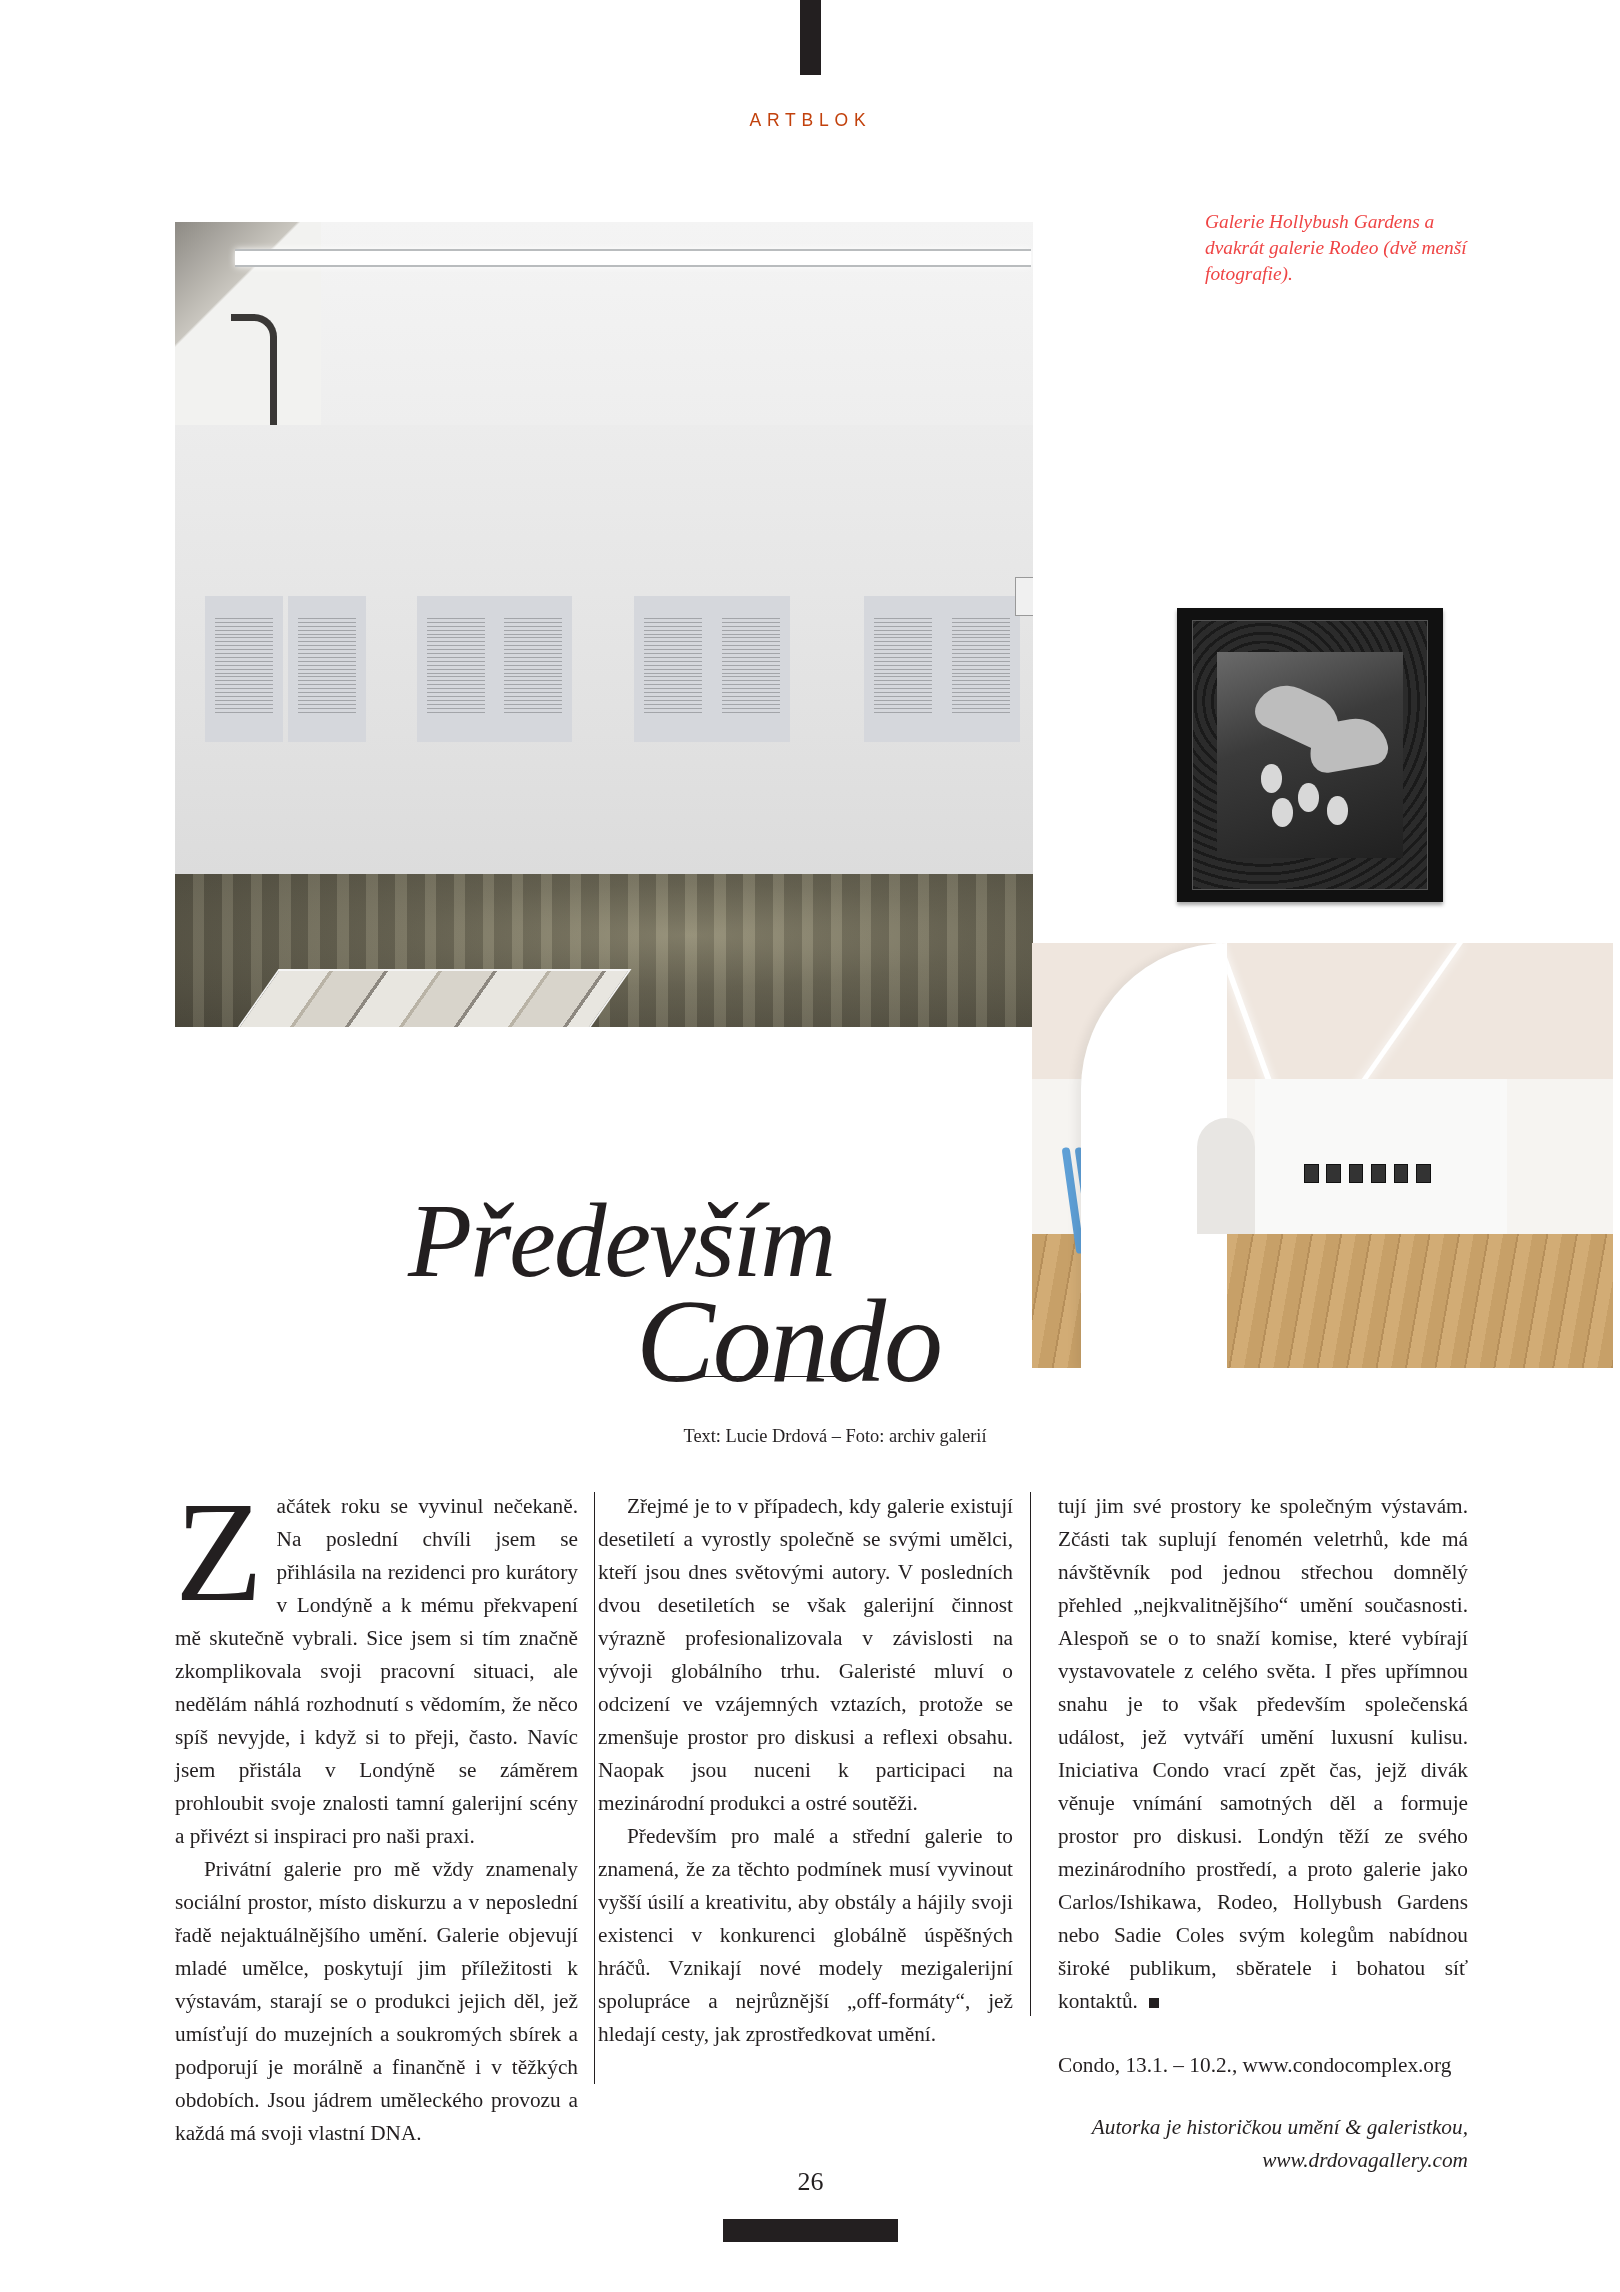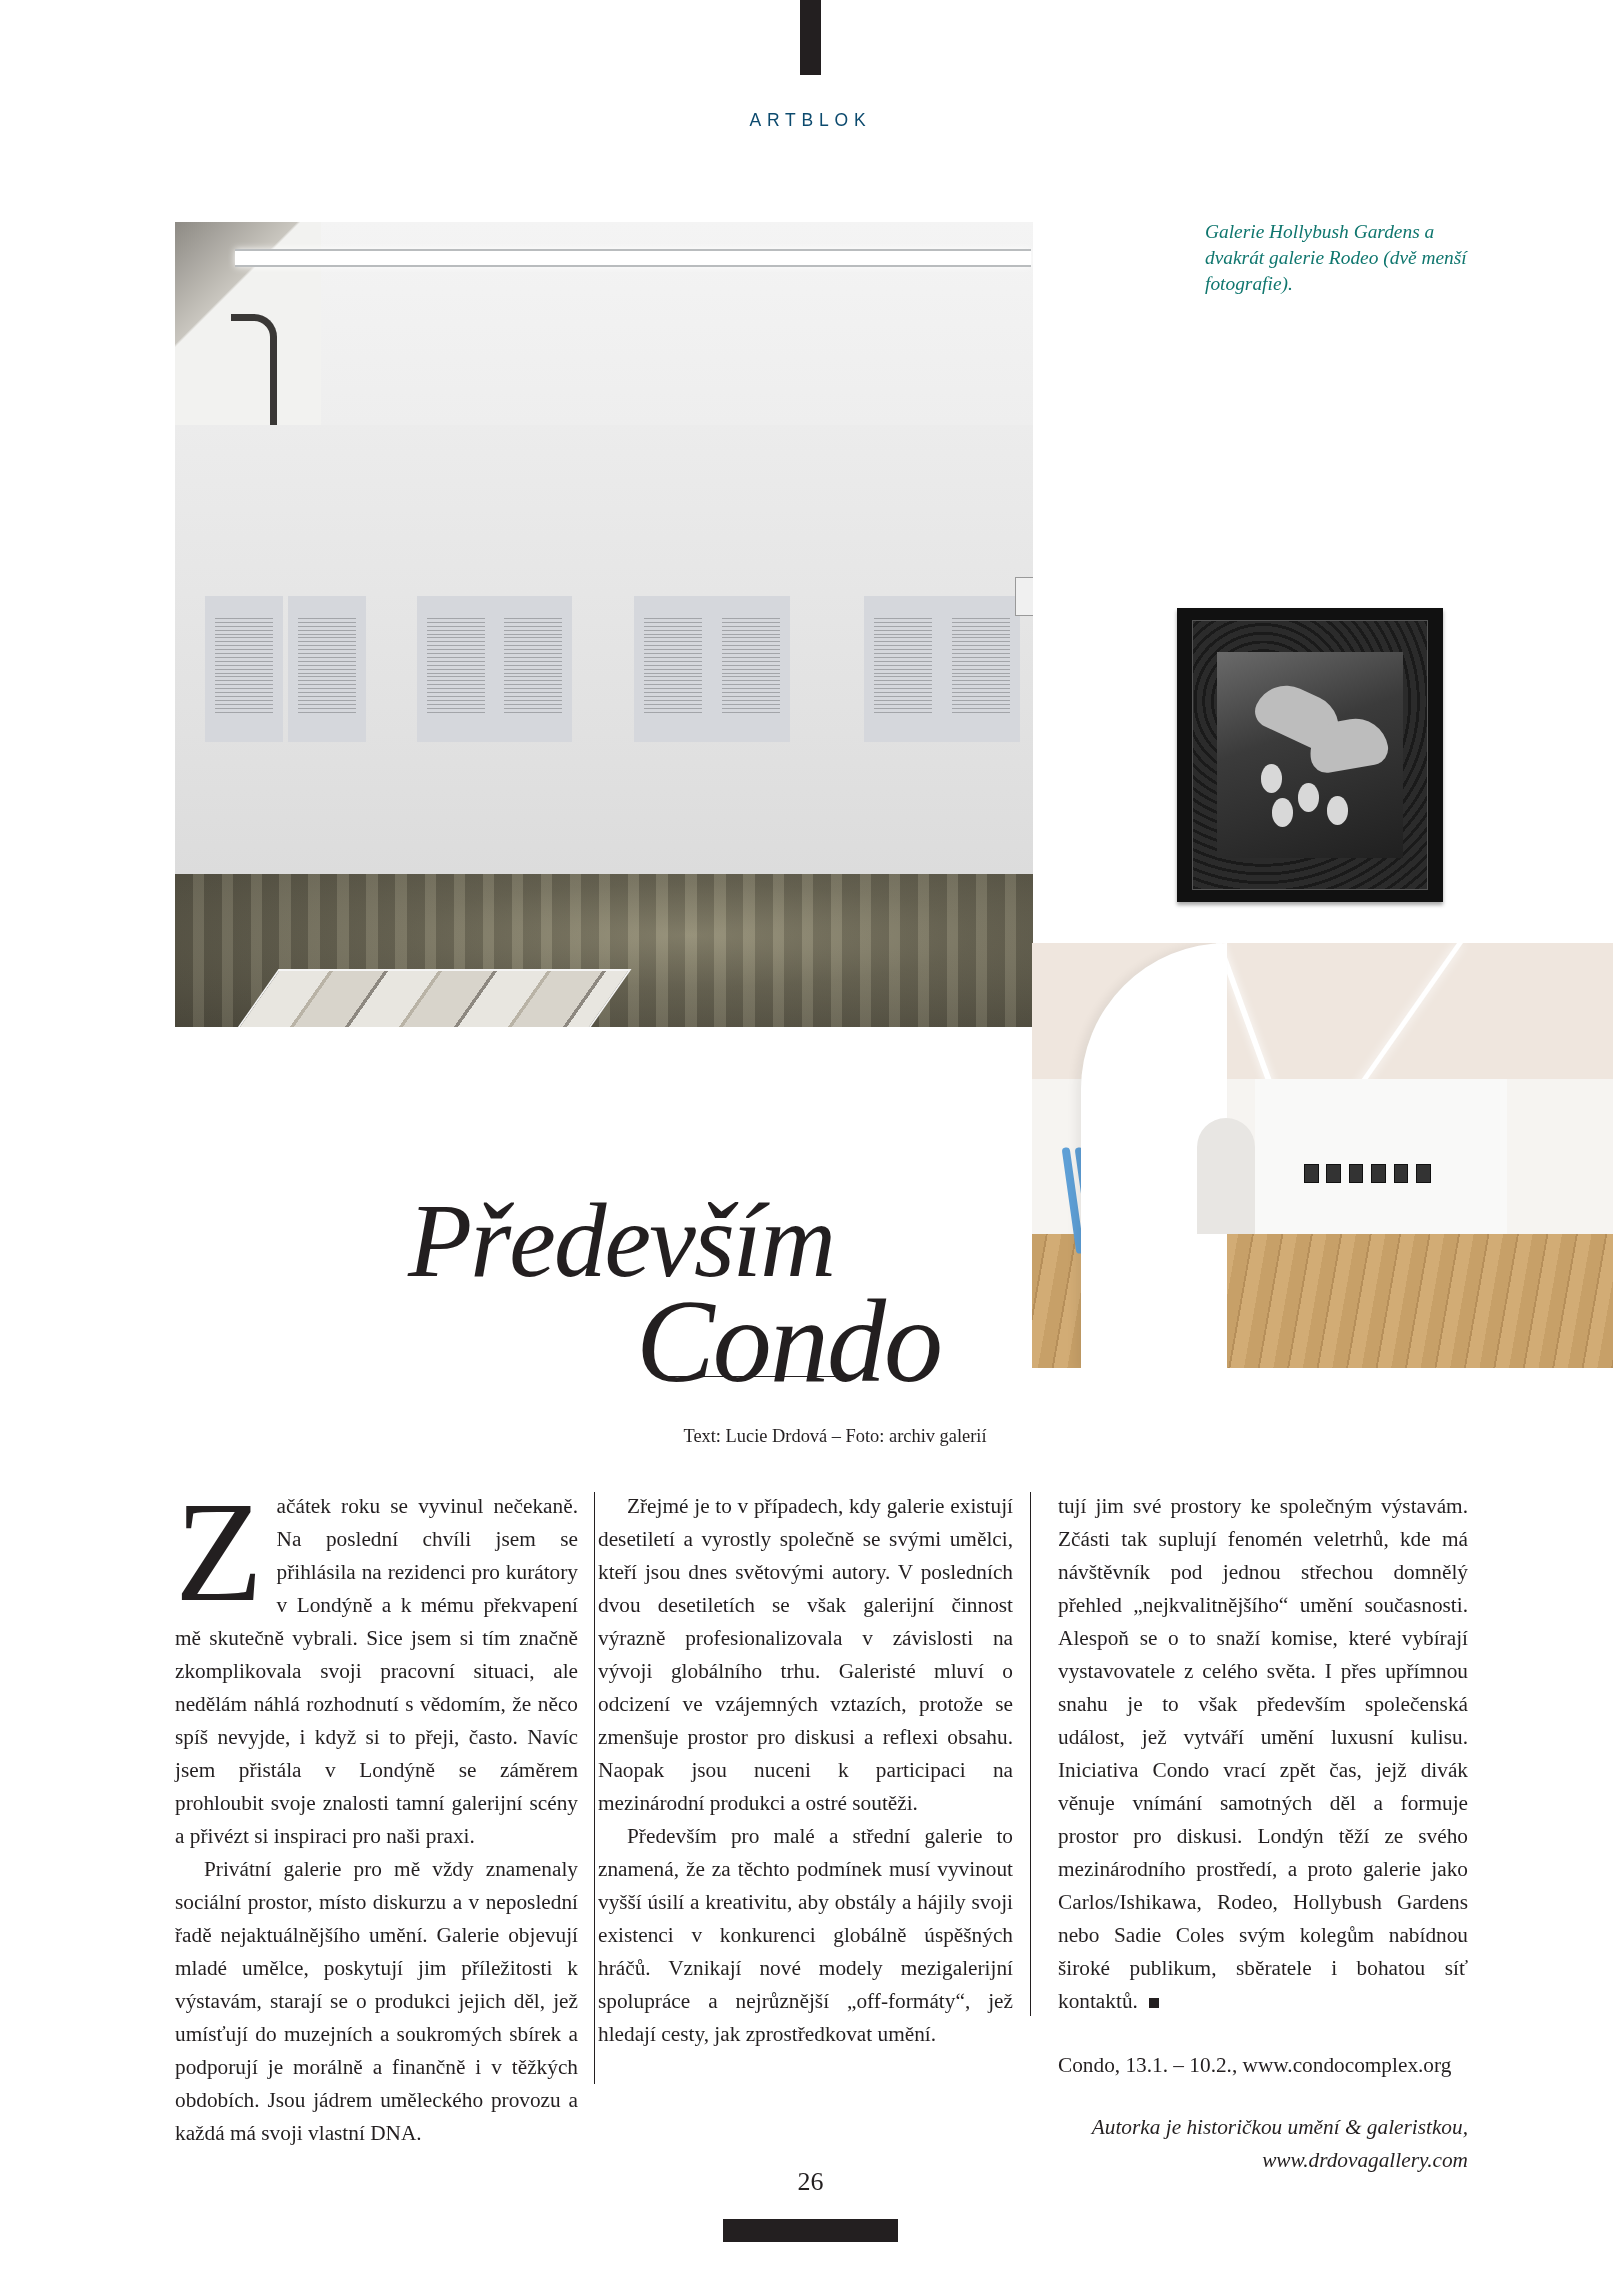--- a/index.html
+++ b/index.html
@@ -1,18 +1,18 @@
 <!DOCTYPE html>
 <html><head>
 <meta charset="utf-8">
 <style>
   html, body { margin: 0; padding: 0; background: #ffffff; }
   body { width: 1621px; height: 2292px; position: relative; overflow: hidden; font-family: "Liberation Serif", "DejaVu Serif", serif; color: #231f20; }
   .top-bar { position: absolute; left: 800px; top: 0; width: 21.3px; height: 75px; background: #231f20; }
-  .section-label { position: absolute; left: 0; width: 1621px; top: 110px; text-align: center; font-family: "Liberation Sans", "DejaVu Sans", sans-serif; font-size: 17.5px; letter-spacing: 5.8px; color: #0c4a6e; }
+  .section-label { position: absolute; left: 0; width: 1621px; top: 110px; text-align: center; font-family: "Liberation Sans", "DejaVu Sans", sans-serif; font-size: 17.5px; letter-spacing: 5.8px; color: #c2410c; }
 
   
   .photo-main { position: absolute; left: 175px; top: 222px; width: 858px; height: 805px; overflow: hidden; background: #e9e9e9; }
   .pm-ceiling { position: absolute; left: 0; top: 0; width: 100%; height: 203px; background: linear-gradient(#f4f4f4, #eeeeee); }
   .pm-beam { position: absolute; left: 0; top: 0; width: 146px; height: 203px; background: linear-gradient(135deg, #8d8a84 0%, #c9c6bf 35%, #f2f2f0 36%, #f2f2f0 100%); }
   .pm-pipe { position: absolute; left: 56px; top: 92px; width: 39px; height: 107px; border-right: 7.8px solid #3a3836; border-top: 7.8px solid #3a3836; border-radius: 0 23px 0 0; }
   .pm-light { position: absolute; left: 60px; top: 27px; width: 796px; height: 13.6px; background: #ffffff; border-top: 2.9px solid #b9bcbe; border-bottom: 2.9px solid #b9bcbe; box-shadow: 0 0 7.8px rgba(255,255,255,.9); }
   .pm-wall { position: absolute; left: 0; top: 203px; width: 100%; height: 449px; background: linear-gradient(#ececec, #dcdcdc); }
   .pm-sheet { position: absolute; top: 373px; width: 78px; height: 146px; background: #d5d7dc; }
   .pm-sheet::before { content: ""; position: absolute; left: 9.7px; right: 9.7px; top: 19.4px; bottom: 29px; background: repeating-linear-gradient(#d5d7dc 0px, #d5d7dc 2.9px, #8d8f93 2.9px, #8d8f93 3.9px); opacity: .7; }
@@ -33,21 +33,21 @@
   .pr-light2 { position: absolute; left: 369px; top: 0; width: 5.8px; height: 160px; background: #fff; transform: skewX(-35deg); box-shadow: 0 0 9.7px #fff; }
   .pr-backwall { position: absolute; left: 223px; top: 136px; width: 252px; height: 165px; background: #f9f9f8; }
   .pr-floor { position: absolute; left: 0; top: 291px; width: 100%; height: 134px; background: repeating-linear-gradient(100deg, #c7a068 0 13.6px, #b68f5a 13.6px 15.5px, #d2ac75 15.5px 29px); }
   .pr-arch { position: absolute; left: 49px; top: 0; width: 146px; height: 427px; background: #ffffff; border-radius: 146px 0 0 0; box-shadow: -5.8px 0 9.7px rgba(0,0,0,.06); }
   .pr-arch2 { position: absolute; left: 165px; top: 175px; width: 58px; height: 116px; background: #e8e6e3; border-radius: 58px 58px 0 0; }
   .pr-blue { position: absolute; left: 37px; top: 204px; width: 7.8px; height: 107px; background: #5e9fd6; border-radius: 3.9px; transform: rotate(-8deg); }
   .pr-blue.b2 { left: 50px; }
   .pr-pics { position: absolute; left: 272px; top: 221px; display: flex; gap: 7.8px; }
   .pr-pic { width: 12.6px; height: 16.5px; background: #333; border: 1px solid #111; }
 
-  .photo-caption { position: absolute; left: 1205px; top: 219px; width: 291px; font-style: italic; font-size: 19.4px; line-height: 26px; color: #0f766e; }
+  .photo-caption { position: absolute; left: 1205px; top: 209px; width: 291px; font-style: italic; font-size: 19.4px; line-height: 26px; color: #ef4444; }
 
   .title { position: absolute; left: 408px; top: 1122px; font-style: italic; font-size: 105px; line-height: 97px; font-weight: normal; color: #231f20; letter-spacing: -1.9px; }
   .title-line1 { display: block; }
   .title-line2 { display: block; margin-left: 228px; font-size: 118px; margin-top: 3.9px; }
   .title-rule { position: absolute; left: 665px; top: 1376px; width: 182px; height: 1px; background: #231f20; }
 
   .byline { position: absolute; left: 0; width: 1528px; top: 1426px; text-align: center; font-size: 18.4px; color: #231f20; padding-left: 142px; box-sizing: border-box; }
 
   .columns { position: absolute; top: 1490px; left: 175px; width: 1273px; height: 621px; }
   .col { position: absolute; top: 0; font-size: 21.3px; line-height: 33px; color: #231f20; text-align: justify; }

